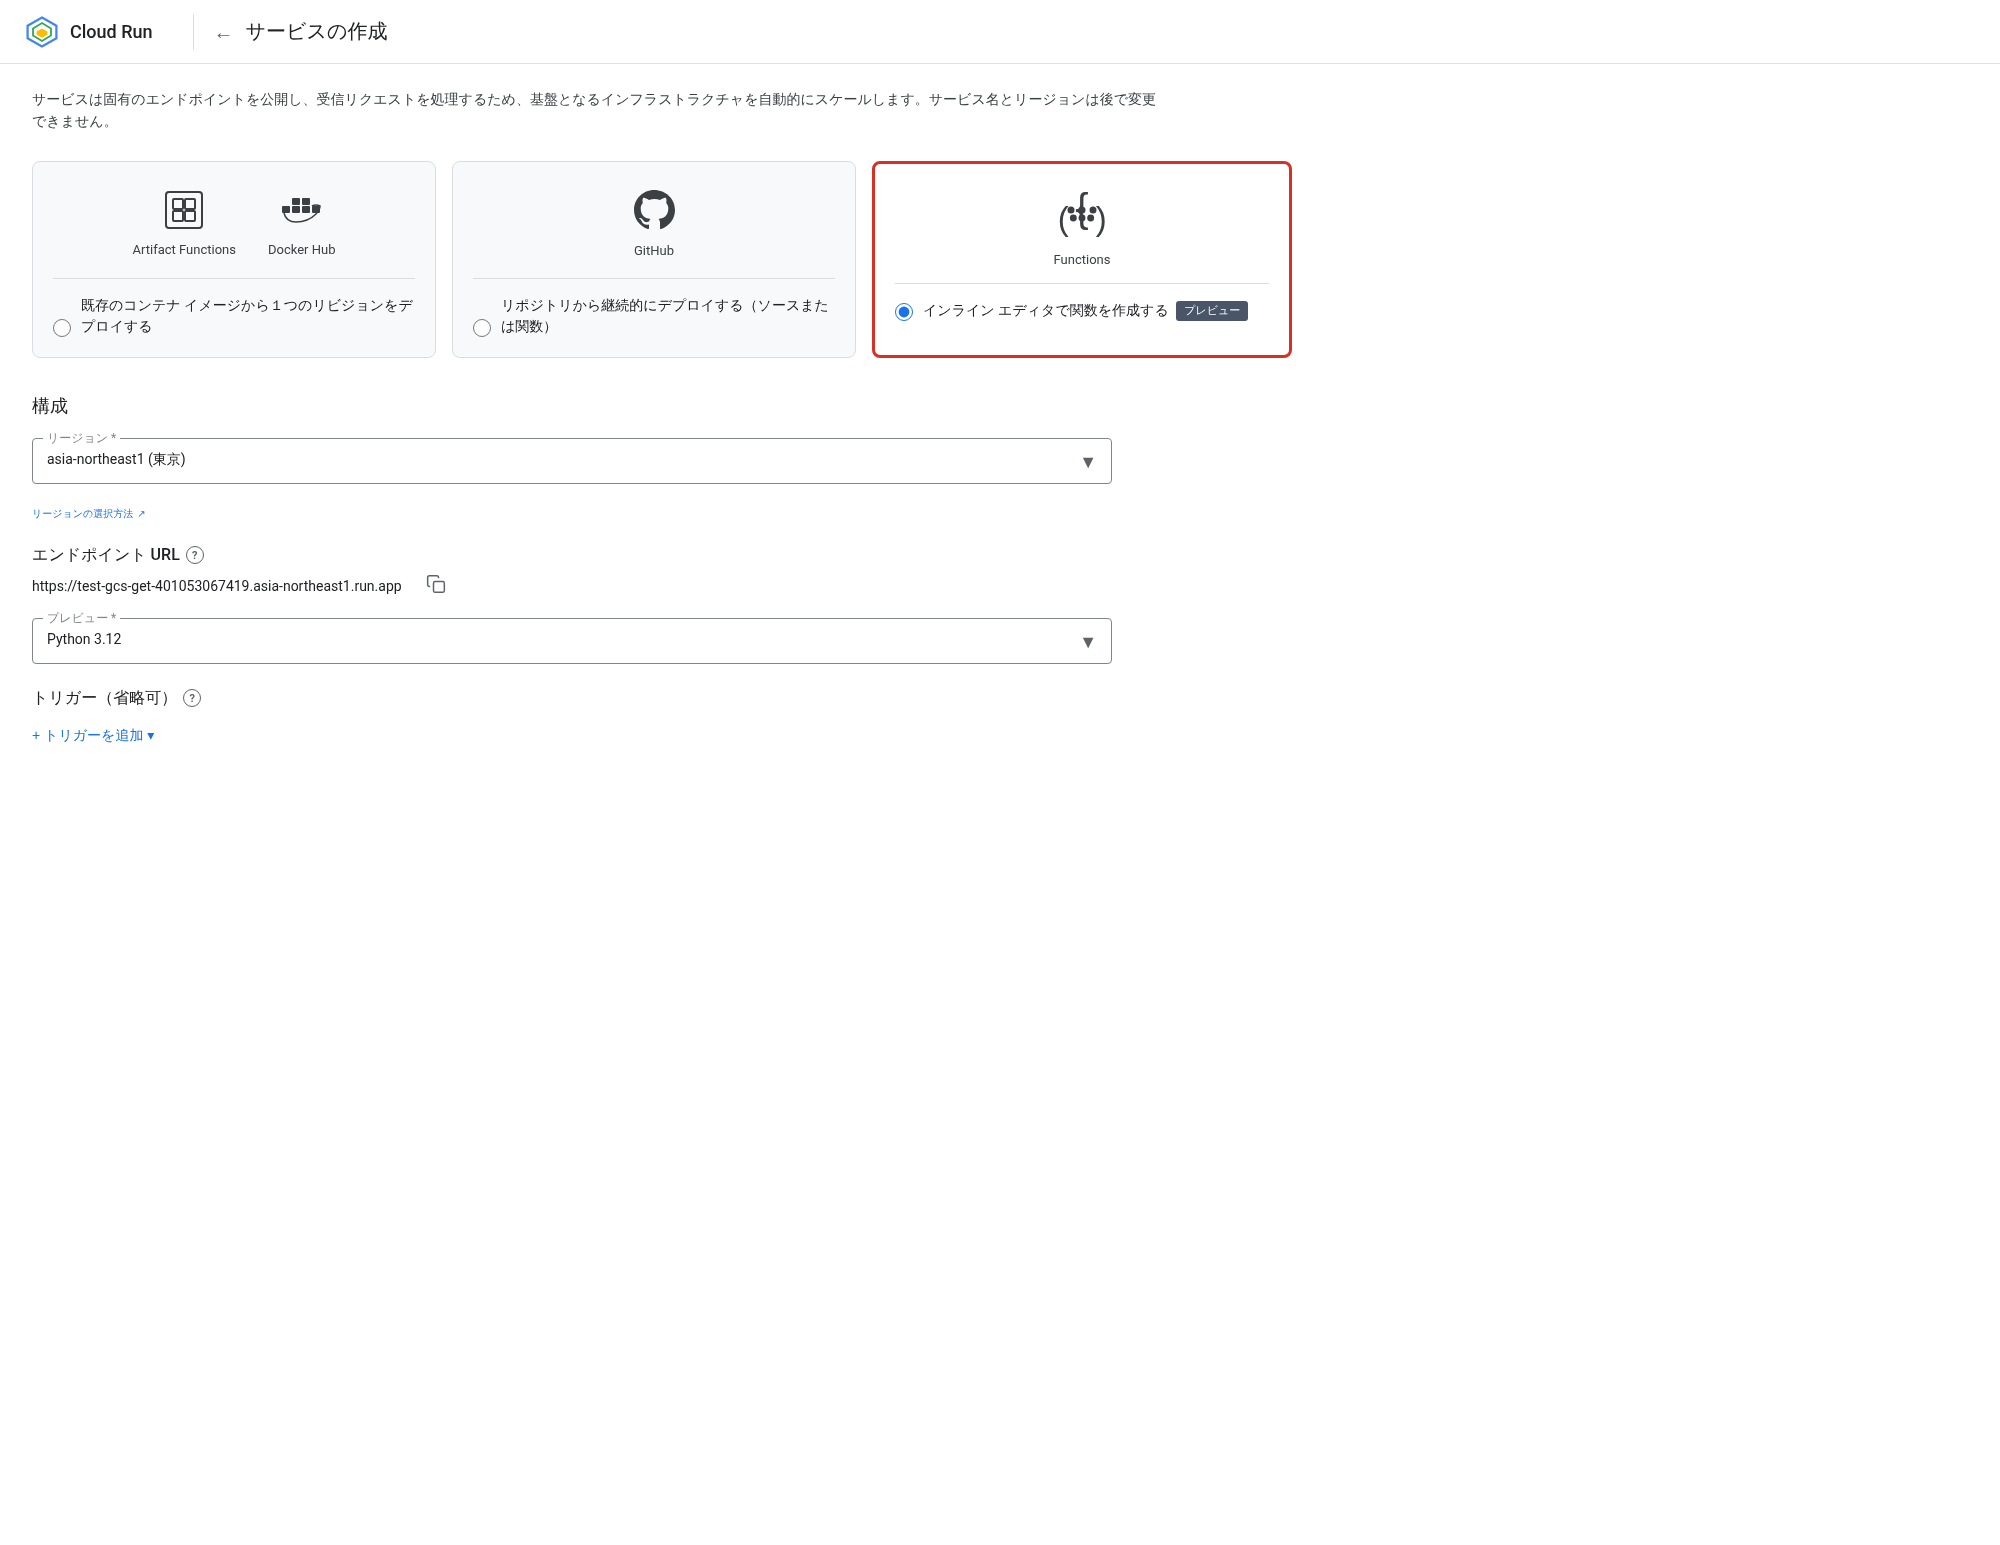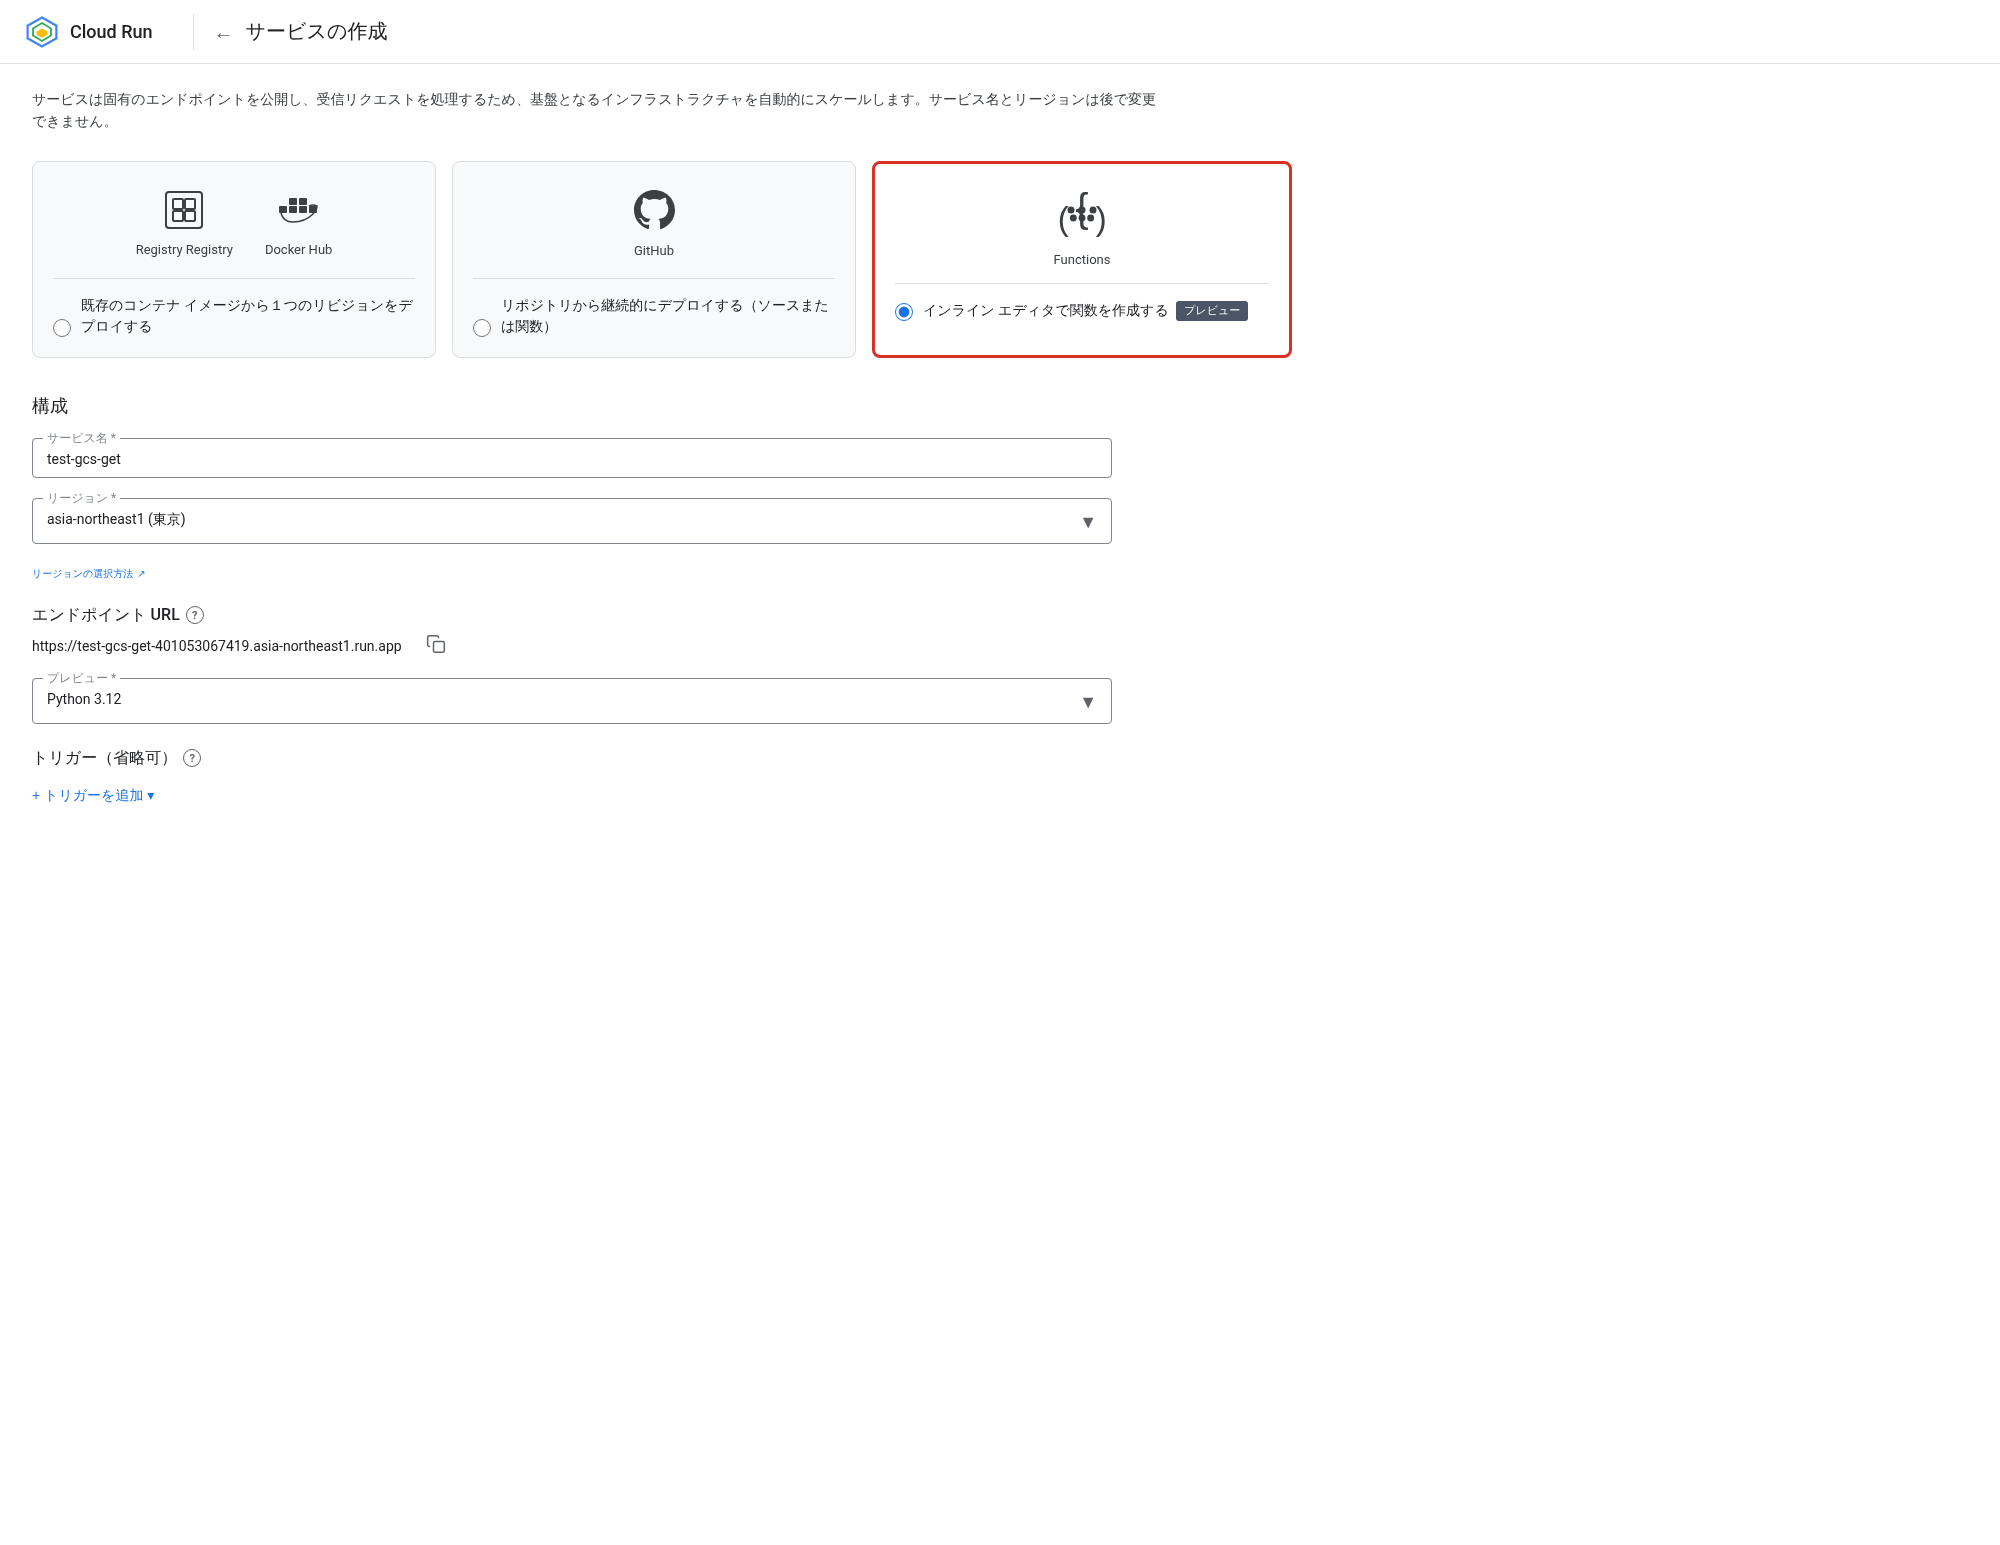--- a/index.html
+++ b/index.html
@@ -307,21 +307,21 @@
       <div class="card-icons">
         <div class="card-icon-item">
 
           <svg width="48" height="48" viewBox="0 0 48 48">
             <rect x="6" y="6" width="36" height="36" rx="3" fill="none" stroke="#3c4043" stroke-width="2"></rect>
             <rect x="13" y="13" width="10" height="10" rx="1" fill="none" stroke="#3c4043" stroke-width="2"></rect>
             <rect x="25" y="13" width="10" height="10" rx="1" fill="none" stroke="#3c4043" stroke-width="2"></rect>
             <rect x="13" y="25" width="10" height="10" rx="1" fill="none" stroke="#3c4043" stroke-width="2"></rect>
             <rect x="25" y="25" width="10" height="10" rx="1" fill="none" stroke="#3c4043" stroke-width="2"></rect>
           </svg>
-          <span class="icon-label">Registry Registry</span>
+          <span class="icon-label">Artifact Functions</span>
         </div>
         <div class="card-icon-item">
 
           <svg width="48" height="48" viewBox="0 0 48 48">
             <rect x="4" y="20" width="8" height="7" rx="1" fill="#3c4043"></rect>
             <rect x="14" y="20" width="8" height="7" rx="1" fill="#3c4043"></rect>
             <rect x="24" y="20" width="8" height="7" rx="1" fill="#3c4043"></rect>
             <rect x="14" y="12" width="8" height="7" rx="1" fill="#3c4043"></rect>
             <rect x="24" y="12" width="8" height="7" rx="1" fill="#3c4043"></rect>
             <rect x="34" y="20" width="8" height="7" rx="1" fill="#3c4043"></rect>
@@ -385,24 +385,20 @@
         </label>
       </div>
     </div>
 
   </div>
 
   <div>
     <h2 class="section-title">構成</h2>
 
     
-    <div class="form-field" style="max-width: 1080px;">
-      <span class="form-field-label">サービス名 *</span>
-      <div class="form-field-value">test-gcs-get</div>
-    </div>
 
     
     <div class="form-field" style="max-width: 1080px;">
       <span class="form-field-label">リージョン *</span>
       <div class="form-field-select">
         <span class="form-field-value">asia-northeast1 (東京)</span>
         <span class="select-arrow">▼</span>
       </div>
     </div>
 

